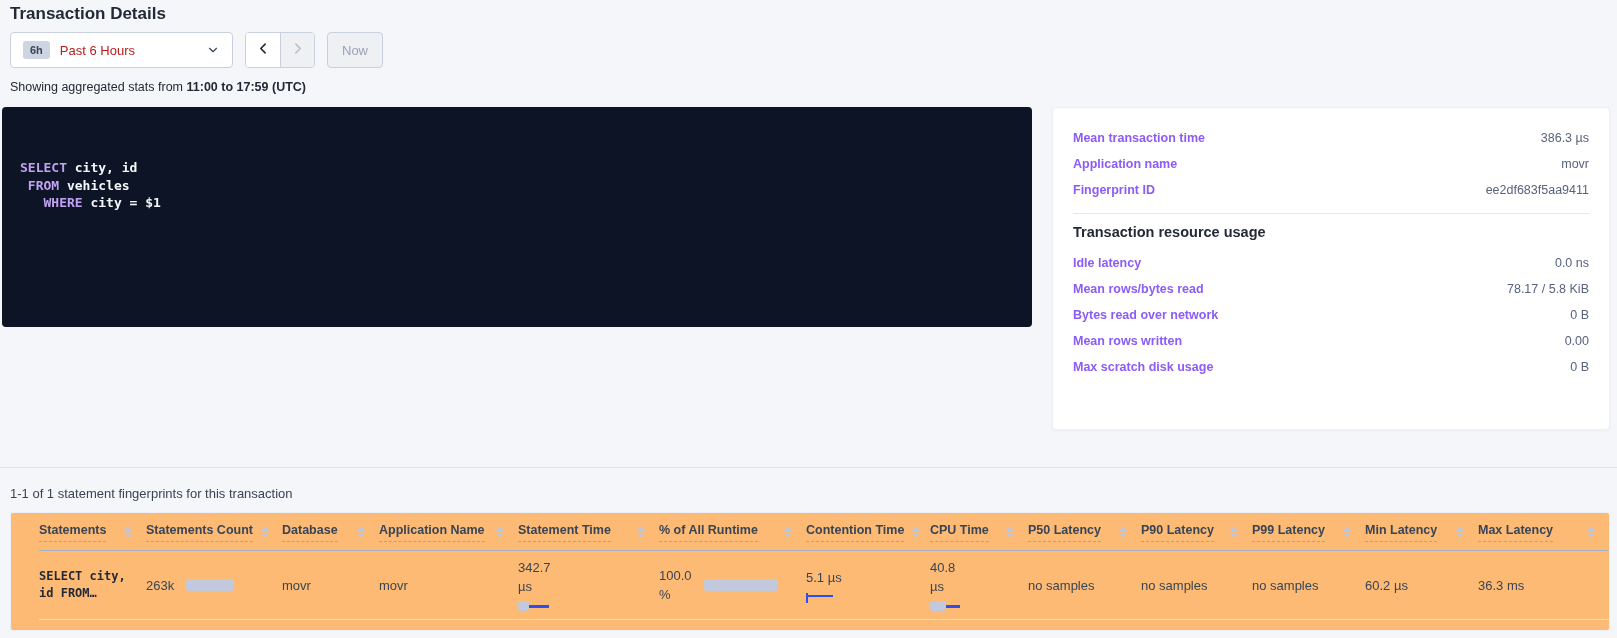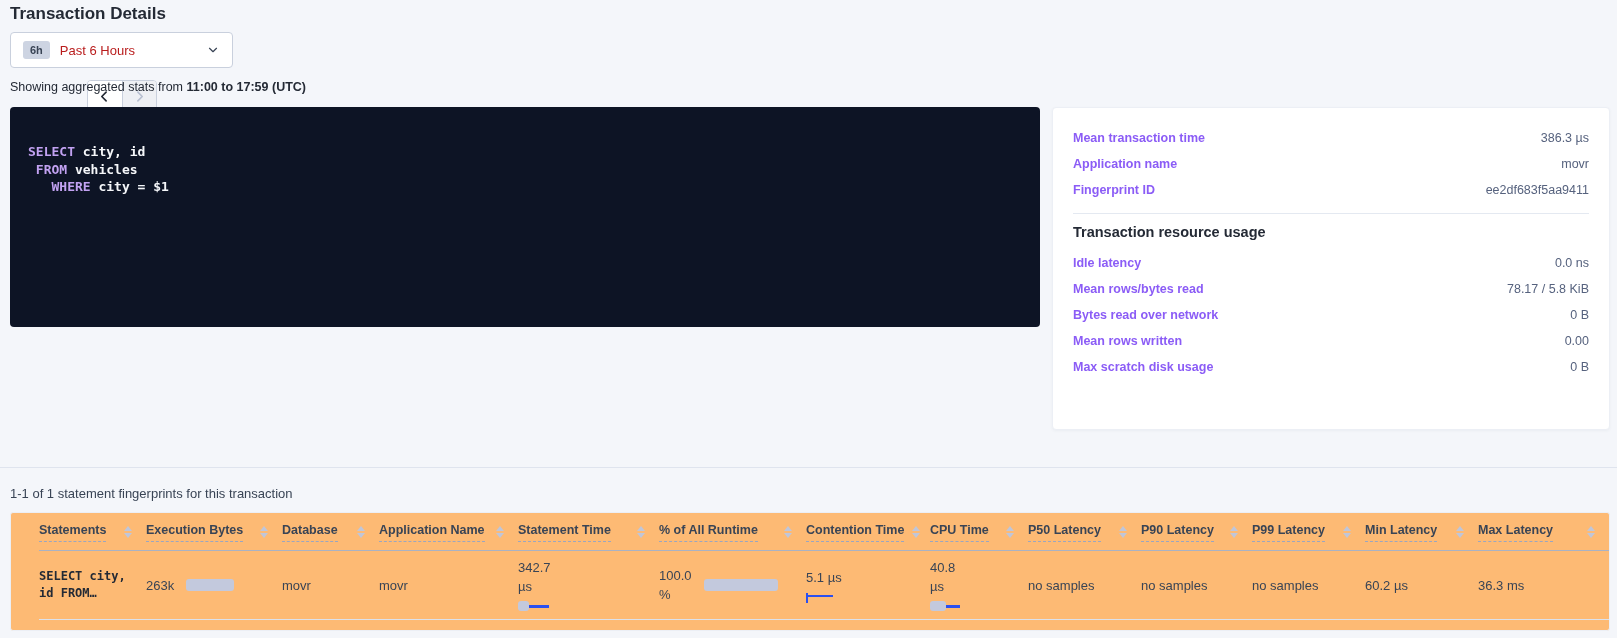--- a/index.html
+++ b/index.html
@@ -9,21 +9,21 @@
     background:#f4f6fa;
     color:#394455;
   }
   .page { position:relative; width:1617px; height:638px; }
 
   
   .page-title {
     position:absolute; left:10px; top:4px;
     font-size:17px; font-weight:bold; color:#242a35;
   }
-  .toolbar { position:absolute; left:10px; top:32px; display:flex; gap:12px; align-items:center;flex-direction:column; }
+  .toolbar { position:absolute; left:10px; top:32px; display:flex; gap:12px; align-items:center; }
   .time-picker {
     width:223px; height:36px; background:#fff;
     border:1px solid #c9d0dd; border-radius:4px;
     display:flex; align-items:center; padding:0 12px; gap:10px; cursor:pointer;
   }
   .time-badge {
     background:#cdd4e2; color:#394455; font-size:11px; font-weight:bold;
     padding:3px 7px; border-radius:3px;
   }
   .time-label { font-size:13px; color:#b91c1c; }
@@ -41,22 +41,22 @@
   .now-button {
     height:36px; padding:0 14px; background:#eef0f4; border:1px solid #c9d0dd;
     border-radius:4px; color:#9aa3b6; font-size:13px; cursor:default;
     font-family:inherit;
   }
   .subtitle { position:absolute; left:10px; top:80px; font-size:12.5px; color:#242a35; }
   .subtitle b { font-weight:bold;margin-top:28px; }
 
   
   .sql-box {
-    position:absolute; left:10px; top:107px; width:1030px; height:220px;
-    background:#0d1425; border-radius:4px; padding:1px 18px;
+    position:absolute; left:2px; top:107px; width:1030px; height:220px;
+    background:#0d1425; border-radius:4px; padding:17px 18px;
     font-family:"DejaVu Sans Mono","Liberation Mono",monospace;
     font-size:13px; font-weight:bold; line-height:17.5px; color:#f5f7fa;
     white-space:pre;
   }
   .sql-line .kw { color:var(--sql-keyword,#c2a2f2); }
 
   
   .summary-card {
     position:absolute; left:1052px; top:107px; width:558px; height:323px;
     background:#fff; border-radius:4px; border:1px solid #eceff5;
@@ -204,21 +204,21 @@
   <div class="table-card">
     <div class="tgrid thead" id="thead">
         <div class="th">
           <span class="th-label">Statements</span>
           <span class="sort-icon">
             <i class="tri up"></i>
             <i class="tri dn"></i>
           </span>
         </div>
         <div class="th">
-          <span class="th-label">Execution Bytes</span>
+          <span class="th-label">Statements Count</span>
           <span class="sort-icon">
             <i class="tri up"></i>
             <i class="tri dn"></i>
           </span>
         </div>
         <div class="th">
           <span class="th-label">Database</span>
           <span class="sort-icon">
             <i class="tri up"></i>
             <i class="tri dn"></i>

